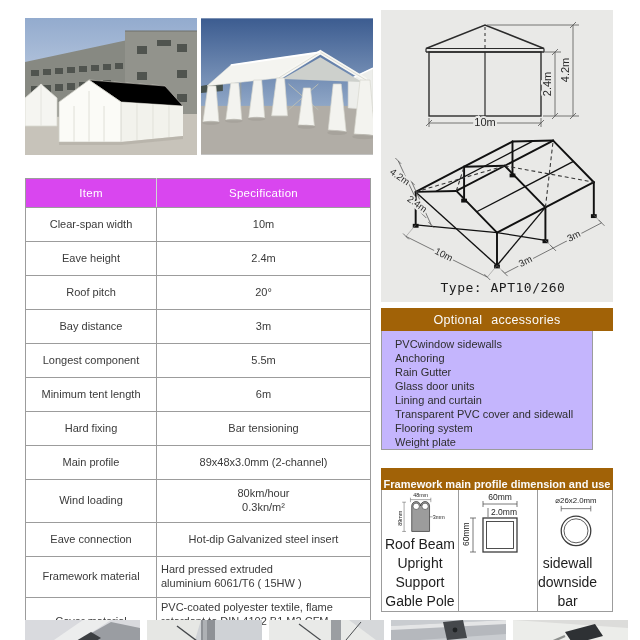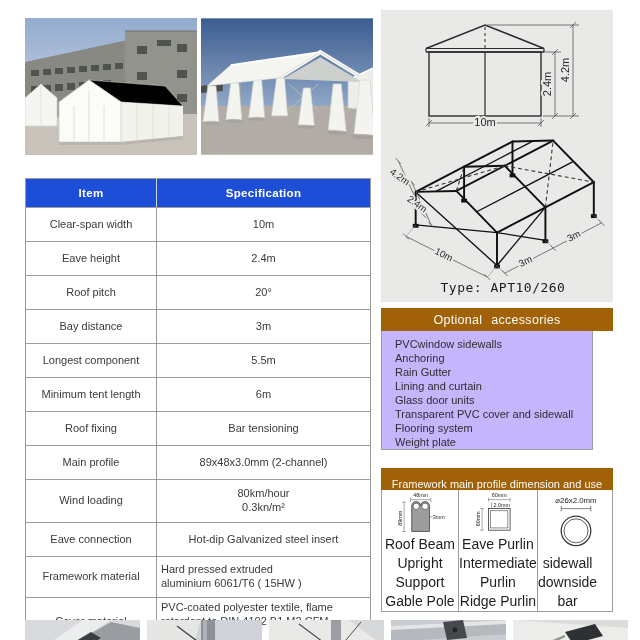--- a/index.html
+++ b/index.html
@@ -2,33 +2,33 @@
 <html><head>
 <meta charset="utf-8">
 <style>
   html,body{margin:0;padding:0}
   body{width:640px;height:640px;background:#fff;font-family:"Liberation Sans",sans-serif;overflow:hidden;position:relative;color:#333}
   .photo{position:absolute;top:18px;height:137px;overflow:hidden;background:#dfe4ea}
   .photo-tl{left:25px;width:172px}
   .photo-tr{left:201px;width:172px}
   .spec-table{position:absolute;left:25px;top:178px;width:346px;border-collapse:collapse;table-layout:fixed;font-size:11px}
   .spec-table th,.spec-table td{border:1px solid #9c9c9c;vertical-align:middle}
-  .spec-table th{background:#1d4ed8;color:#fff;font-size:11.5px;height:26px;font-weight:bold;letter-spacing:.3px}
+  .spec-table th{background:#d946ef;color:#fff;font-size:11.5px;height:26px;font-weight:normal;letter-spacing:.3px}
   .spec-table th:first-child{width:128px;border-right-color:#cfd6d2}
   .spec-table td{text-align:center;height:29px;padding:2px 4px;line-height:1.25;color:#3a3a3a}
   tr.h38 td{height:38px} tr.h36 td{height:36px} tr.h44 td{height:44px}
   td.leftal{text-align:left;}
   .pre{white-space:pre-line}
   .panel-gray{position:absolute;left:381px;top:10px;width:232px;height:292px;background:#e9e9e7}
   .type-label{position:absolute;left:6px;bottom:7px;width:100%;text-align:center;font-family:"DejaVu Sans Mono",monospace;font-size:13px;color:#1c1c1c;letter-spacing:.5px}
   .green-bar{position:absolute;left:381px;width:232px;background:#a16207;color:#fafafa;text-align:center;display:flex;align-items:center;justify-content:center;box-sizing:border-box}
   .acc-bar{top:308px;height:23px;font-size:12.5px;word-spacing:5px;letter-spacing:.3px}
   .acc-box{position:absolute;left:381px;top:331px;width:212px;height:119px;background:#c4b5fd;border:1px solid #9c9c9c;border-top:none;box-sizing:border-box;padding:6px 12px 0 13px}
   .acc-item{font-size:11px;color:#2e2e2e;line-height:14px}
-  .fw-bar{top:468px;height:32px;font-size:11px;font-weight:normal}
+  .fw-bar{top:468px;height:32px;font-size:11px;font-weight:bold}
   .fw-box{position:absolute;left:381px;top:490px;width:232px;height:122px;background:#fff;border:1px solid #9c9c9c;border-top:none;box-sizing:border-box;display:flex}
   .fw-col{flex:1;border-right:1px solid #9c9c9c;display:flex;flex-direction:column;align-items:flex-start;padding-top:2px;box-sizing:border-box}
   .fw-col:last-child{border-right:none}
   .fw-uses{font-size:14px;line-height:19px;text-align:center;color:#1e1e1e;white-space:pre-line;margin-top:1px}
   .strip{position:absolute;top:620px;height:40px;width:115px;overflow:hidden;background:#cdd0d4}
   svg text{font-family:"Liberation Sans",sans-serif}
   .dimtext{fill:#2a2a2a;paint-order:stroke;stroke:#e9e9e7;stroke-width:4px}
   .dimline{stroke:#555;stroke-width:.8}
   .extline{stroke:#8a8a8a;stroke-width:.6}
 </style>
@@ -164,21 +164,21 @@
       </tr>
     <tr>
         <td>Longest component</td>
         <td>5.5m</td>
       </tr>
     <tr>
         <td>Minimum tent length</td>
         <td>6m</td>
       </tr>
     <tr>
-        <td>Roof fixing</td>
+        <td>Hard fixing</td>
         <td>Bar tensioning</td>
       </tr>
     <tr>
         <td>Main profile</td>
         <td>89x48x3.0mm (2-channel)</td>
       </tr>
     <tr class="h38">
         <td>Wind loading</td>
         <td class="pre">80km/hour
 0.3kn/m²</td>
@@ -308,22 +308,22 @@
   </svg>
 
   <div class="type-label">Type: APT10/260</div>
 </div>
 
 <div class="green-bar acc-bar">Optional accessories</div>
 <div class="acc-box">
   <div class="acc-item">PVCwindow sidewalls</div>
   <div class="acc-item">Anchoring</div>
   <div class="acc-item">Rain Gutter</div>
+  <div class="acc-item">Glass door units</div>
   <div class="acc-item">Lining and curtain</div>
-  <div class="acc-item">Glass door units</div>
   <div class="acc-item">Transparent PVC cover and sidewall</div>
   <div class="acc-item">Flooring system</div>
   <div class="acc-item">Weight plate</div>
 </div>
 
 <div class="green-bar fw-bar">Framework main profile dimension and use</div>
 <div class="fw-box">
   <div class="fw-col">
     <svg width="76" height="66" viewBox="0 0 76 66">
       <text x="39" y="8" font-size="8.5" text-anchor="middle" fill="#1e1e1e">48mm</text>
@@ -356,24 +356,20 @@
         <line x1="29" y1="16" x2="29" y2="25"></line>
         <line x1="14" y1="26" x2="14" y2="60"></line>
           <line x1="11" y1="26" x2="17" y2="26"></line>
           <line x1="11" y1="60" x2="17" y2="60"></line>
       </g>
       <text x="32" y="23" font-size="8.5" fill="#1e1e1e">2.0mm</text>
       <rect x="24" y="26" width="34" height="34" fill="none" stroke="#3c3c3c" stroke-width="1.3"></rect>
       <rect x="27.5" y="29.5" width="27" height="27" fill="none" stroke="#3c3c3c" stroke-width="0.9"></rect>
       <text transform="translate(10,54) rotate(-90)" font-size="8.5" fill="#1e1e1e">60mm</text>
     </svg>
-    <div class="fw-uses">Eave Purlin
-Intermediate
-Purlin
-Ridge Purlin</div>
   </div>
   <div class="fw-col">
     <svg width="76" height="66" viewBox="0 0 76 66">
       <text x="38" y="12" font-size="8.5" text-anchor="middle" fill="#1e1e1e">⌀26x2.0mm</text>
       <g class="dimline" stroke="#555">
         <line x1="22" y1="18" x2="54" y2="18"></line>
           <line x1="22" y1="15" x2="22" y2="21"></line>
           <line x1="54" y1="15" x2="54" y2="21"></line>
       </g>
       <circle cx="38" cy="42" r="16" fill="none" stroke="#3c3c3c" stroke-width="1.4"></circle>

